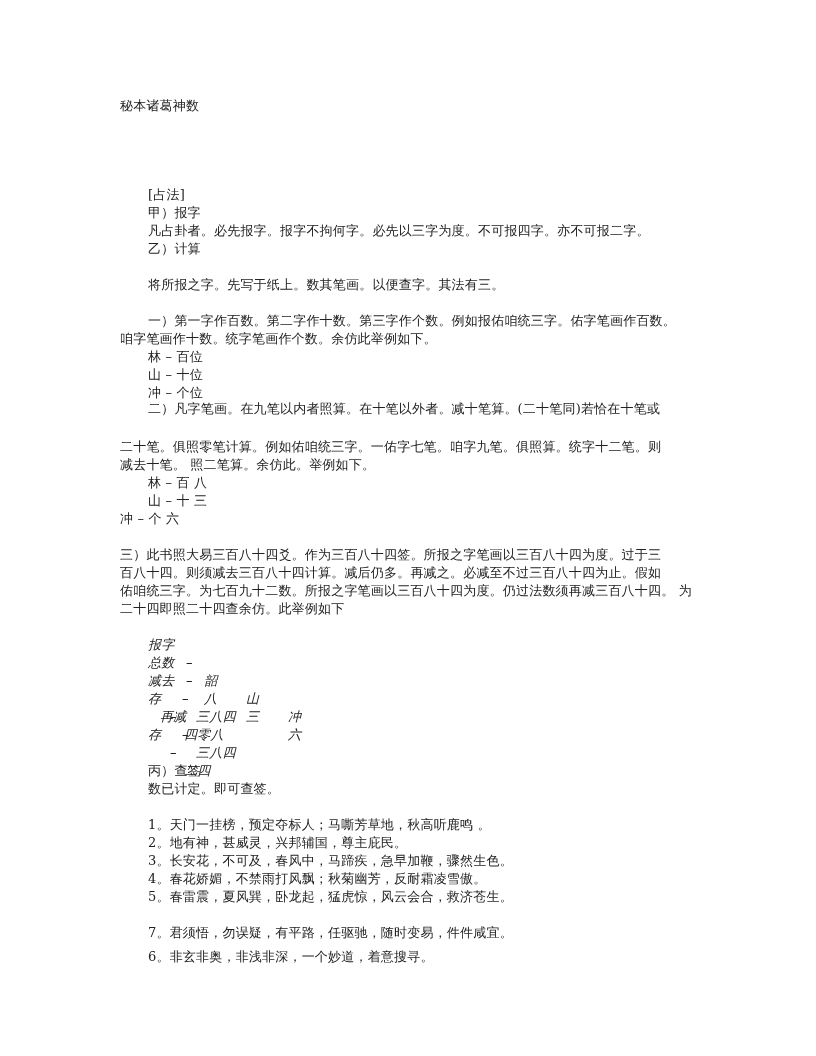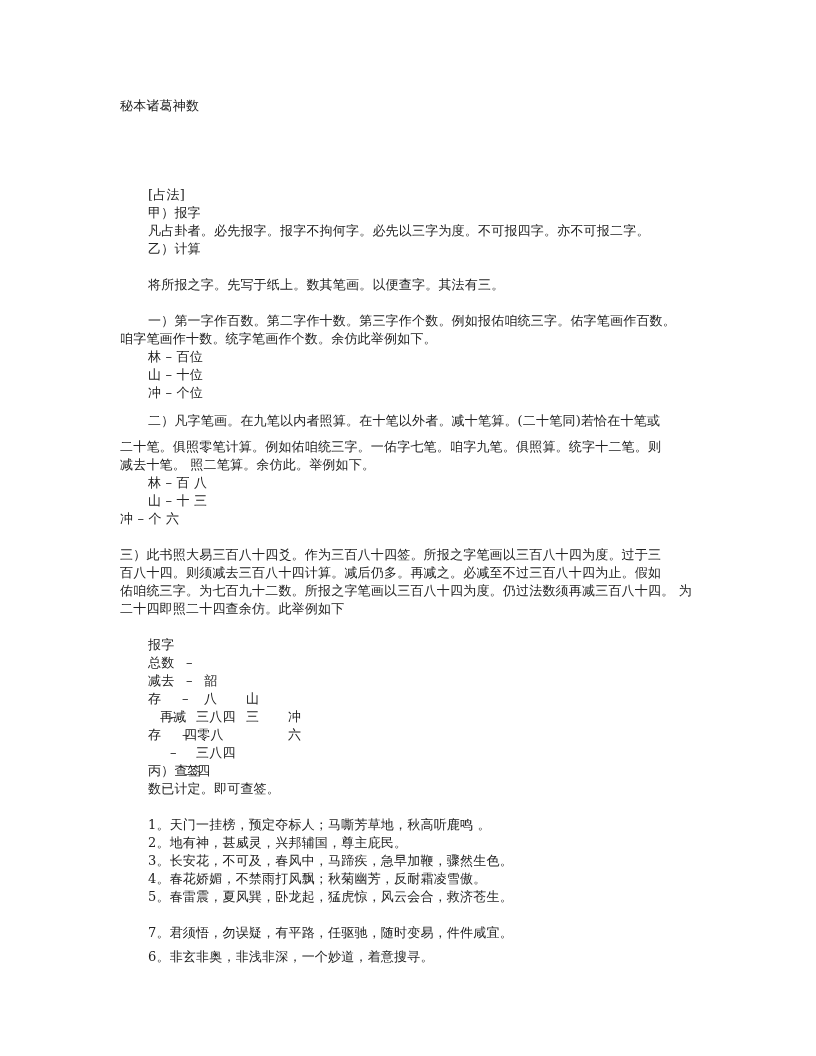--- a/index.html
+++ b/index.html
@@ -13,21 +13,21 @@
     position: absolute;
     white-space: pre;
     line-height: 18px;
     height: 18px;
     font-size: 13px;
     letter-spacing: 0.2px;
   }
   .l0 { left: 120px; }
   .l1 { left: 148px; }
   .title { left: 120px; top: 97px; }
-  .col { position: absolute; }
+  .col { position: absolute; font-style: italic; }
 </style>
 </head>
 <body>
 
 <div>
 
   <div class="line title">秘本诸葛神数</div>
 
   <div class="line l1" style="top:186px">[占法]</div>
 
@@ -36,21 +36,21 @@
 
   <div class="line l1" style="top:240px">乙）计算</div>
   <div class="line l1" style="top:276px">将所报之字。先写于纸上。数其笔画。以便查字。其法有三。</div>
 
   <div class="line l1" style="top:312px">一）第一字作百数。第二字作十数。第三字作个数。例如报佑咱统三字。佑字笔画作百数。</div>
   <div class="line l0" style="top:330px">咱字笔画作十数。统字笔画作个数。余仿此举例如下。</div>
   <div class="line l1" style="top:348px">林 – 百位</div>
   <div class="line l1" style="top:366px">山 – 十位</div>
   <div class="line l1" style="top:384px">冲 – 个位</div>
 
-  <div class="line l1" style="top:412px">二）凡字笔画。在九笔以内者照算。在十笔以外者。减十笔算。(二十笔同)若恰在十笔或</div>
+  <div class="line l1" style="top:400px">二）凡字笔画。在九笔以内者照算。在十笔以外者。减十笔算。(二十笔同)若恰在十笔或</div>
   <div class="line l0" style="top:438px">二十笔。俱照零笔计算。例如佑咱统三字。一佑字七笔。咱字九笔。俱照算。统字十二笔。则</div>
   <div class="line l0" style="top:456px">减去十笔。 照二笔算。余仿此。举例如下。</div>
   <div class="line l1" style="top:474px">林 – 百 八</div>
   <div class="line l1" style="top:492px">山 – 十 三</div>
   <div class="line l0" style="top:510px">冲 – 个 六</div>
 
   <div class="line l0" style="top:546px">三）此书照大易三百八十四爻。作为三百八十四签。所报之字笔画以三百八十四为度。过于三</div>
   <div class="line l0" style="top:564px">百八十四。则须减去三百八十四计算。减后仍多。再减之。必减至不过三百八十四为止。假如</div>
   <div class="line l0" style="top:582px">佑咱统三字。为七百九十二数。所报之字笔画以三百八十四为度。仍过法数须再减三百八十四。 为</div>
   <div class="line l0" style="top:600px">二十四即照二十四查余仿。此举例如下</div>

